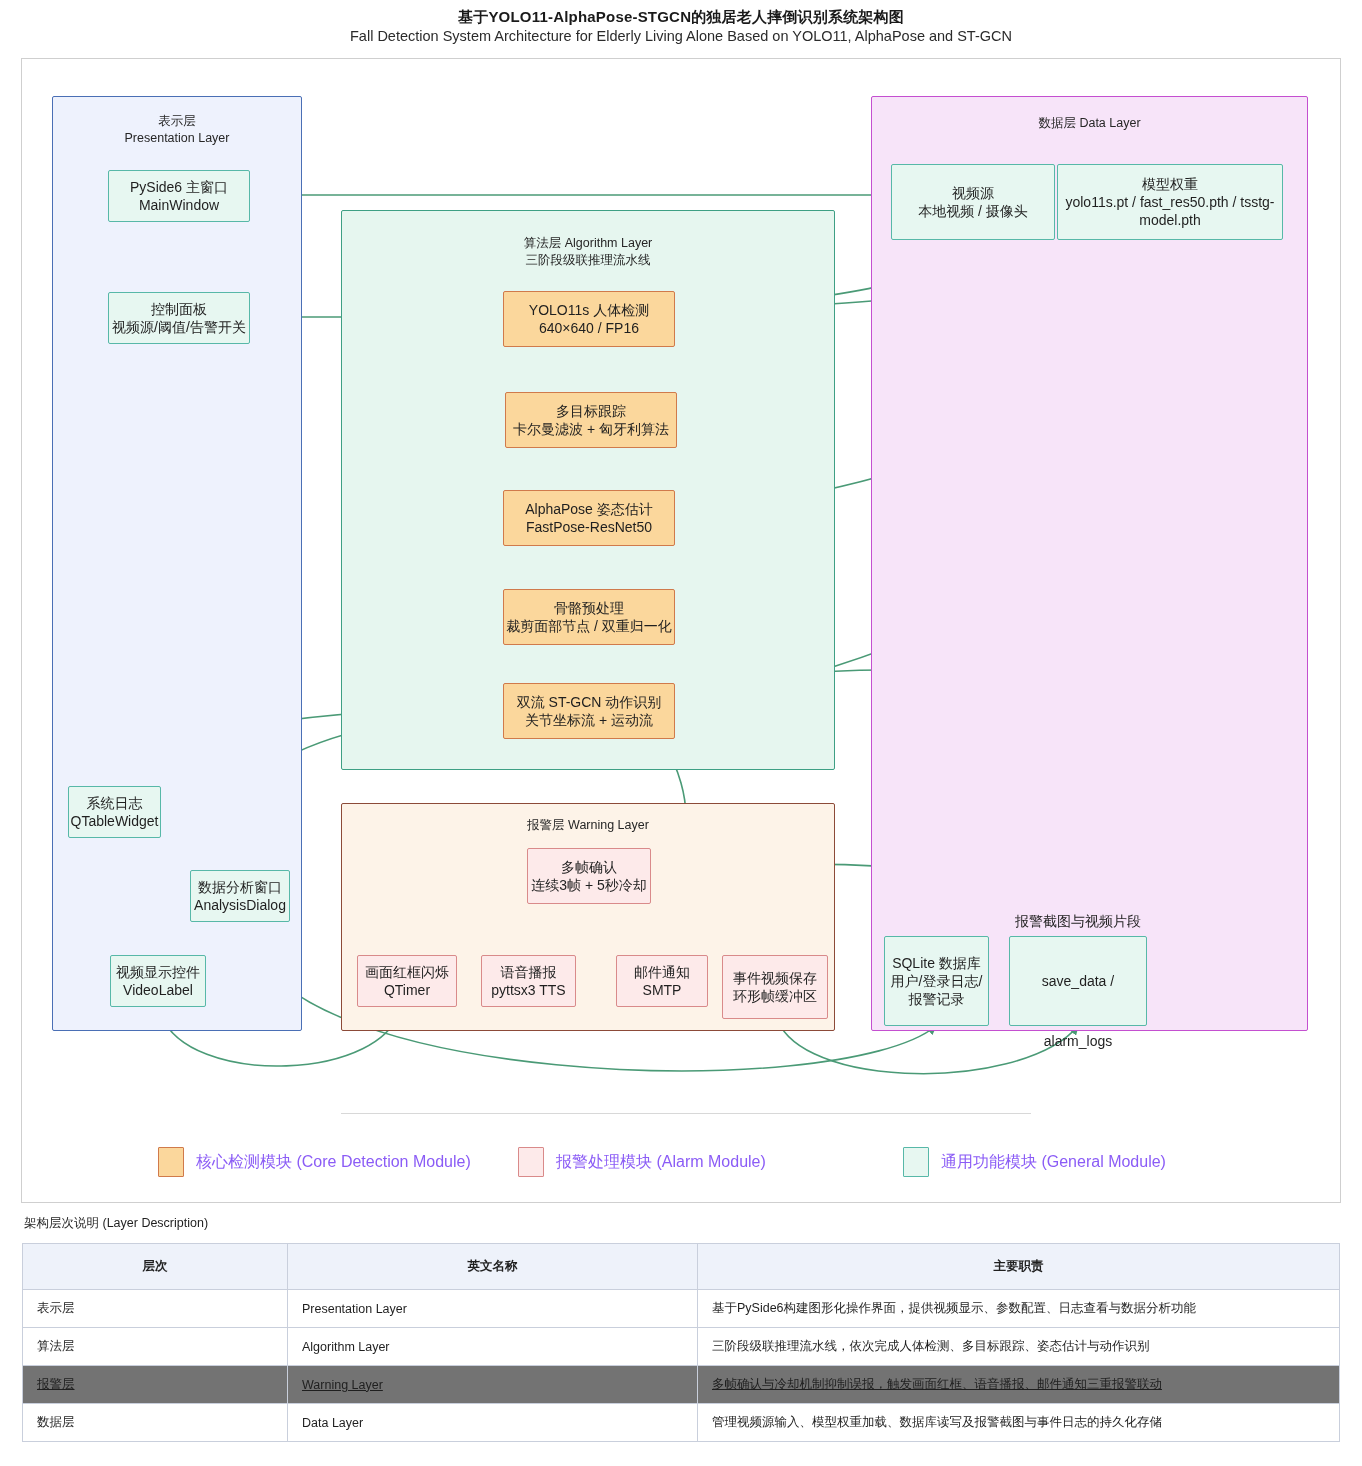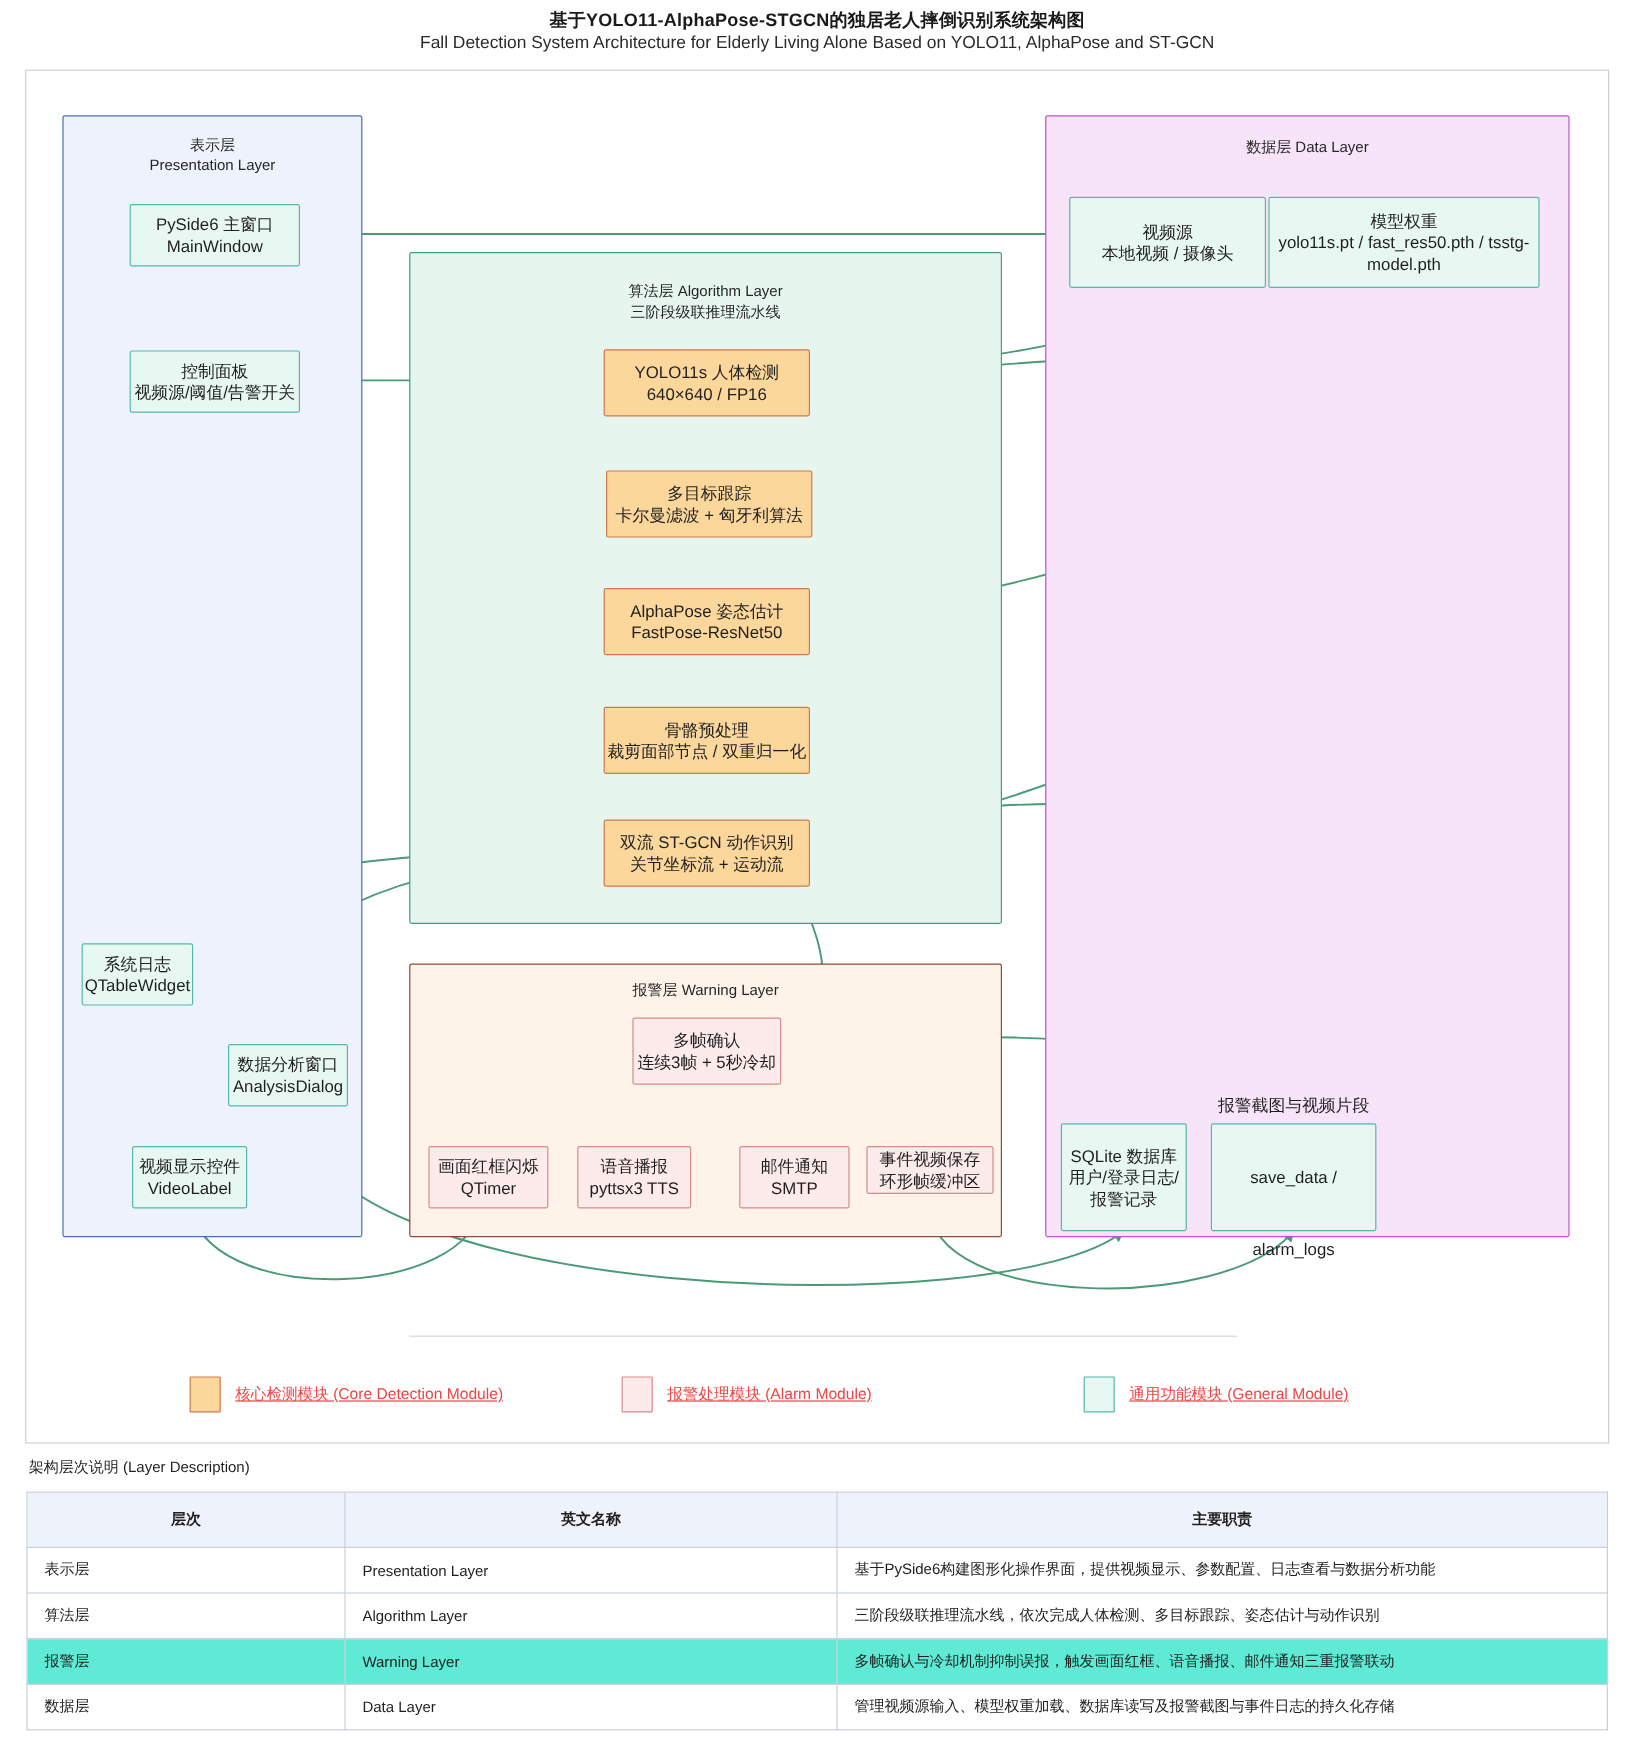--- a/index.html
+++ b/index.html
@@ -94,24 +94,23 @@
   .n-general { background: #e7f7f1; border-color: #57b8a8; }
 
   
   .legend-sw {
     position: absolute;
     width: 26px; height: 30px;
     border-width: 1.2px; border-style: solid; border-radius: 1px;
   }
   .legend-tx {
     position: absolute;
-    font-size: 13px; color: #ef4444;
+    font-size: 16px; color: #8b5cf6;
     white-space: nowrap;
     line-height: 30px;
-    text-decoration: underline;
   }
   .legend-rule {
     position: absolute;
     left: 341px; top: 1113px; width: 690px; height: 0;
     border-top: 1px solid #d8d8d8;
   }
 
   
   .tbl-caption {
     position: absolute; left: 24px; top: 1215px;
@@ -131,21 +130,21 @@
     padding: 10px 14px;
     vertical-align: middle;
   }
   table.layer-table thead th {
     background: #eef2fa;
     font-weight: bold;
     text-align: center;
     height: 46px;
   }
   table.layer-table tbody td { height: 38px; background: #ffffff; }
-  table.layer-table tbody tr.hl td { background: #5eead4; }
+  table.layer-table tbody tr.hl td { background: #737373; text-decoration: underline; }
   .col-a { width: 265px; }
   .col-b { width: 410px; }
 </style>
 </head>
 <body>
 
 <div id="page">
 
   <div class="title-zh">基于YOLO11-AlphaPose-STGCN的独居老人摔倒识别系统架构图</div>
   <div class="title-en">Fall Detection System Architecture for Elderly Living Alone Based on YOLO11, AlphaPose and ST-GCN</div>
@@ -287,21 +286,21 @@
   <div class="node n-alarm" style="left:481px; top:955px; width:95px; height:52px;">
     <span class="l">语音播报</span>
     <span class="l">pyttsx3 TTS</span>
   </div>
 
   <div class="node n-alarm" style="left:604px; top:955px; width:92px; height:52px;margin-left:12px;">
     <span class="l">邮件通知</span>
     <span class="l">SMTP</span>
   </div>
 
-  <div class="node n-alarm" style="left:722px; top:955px; width:106px; height:40px;">
+  <div class="node n-alarm" style="left:722px; top:955px; width:106px; height:64px;">
     <span class="l">事件视频保存</span>
     <span class="l">环形帧缓冲区</span>
   </div>
 
   <div class="node n-general" style="left:891px; top:164px; width:164px; height:76px;">
     <span class="l">视频源</span>
     <span class="l">本地视频 / 摄像头</span>
   </div>
 
   <div class="node n-general wrap" style="left:1057px; top:164px; width:226px; height:76px;">

